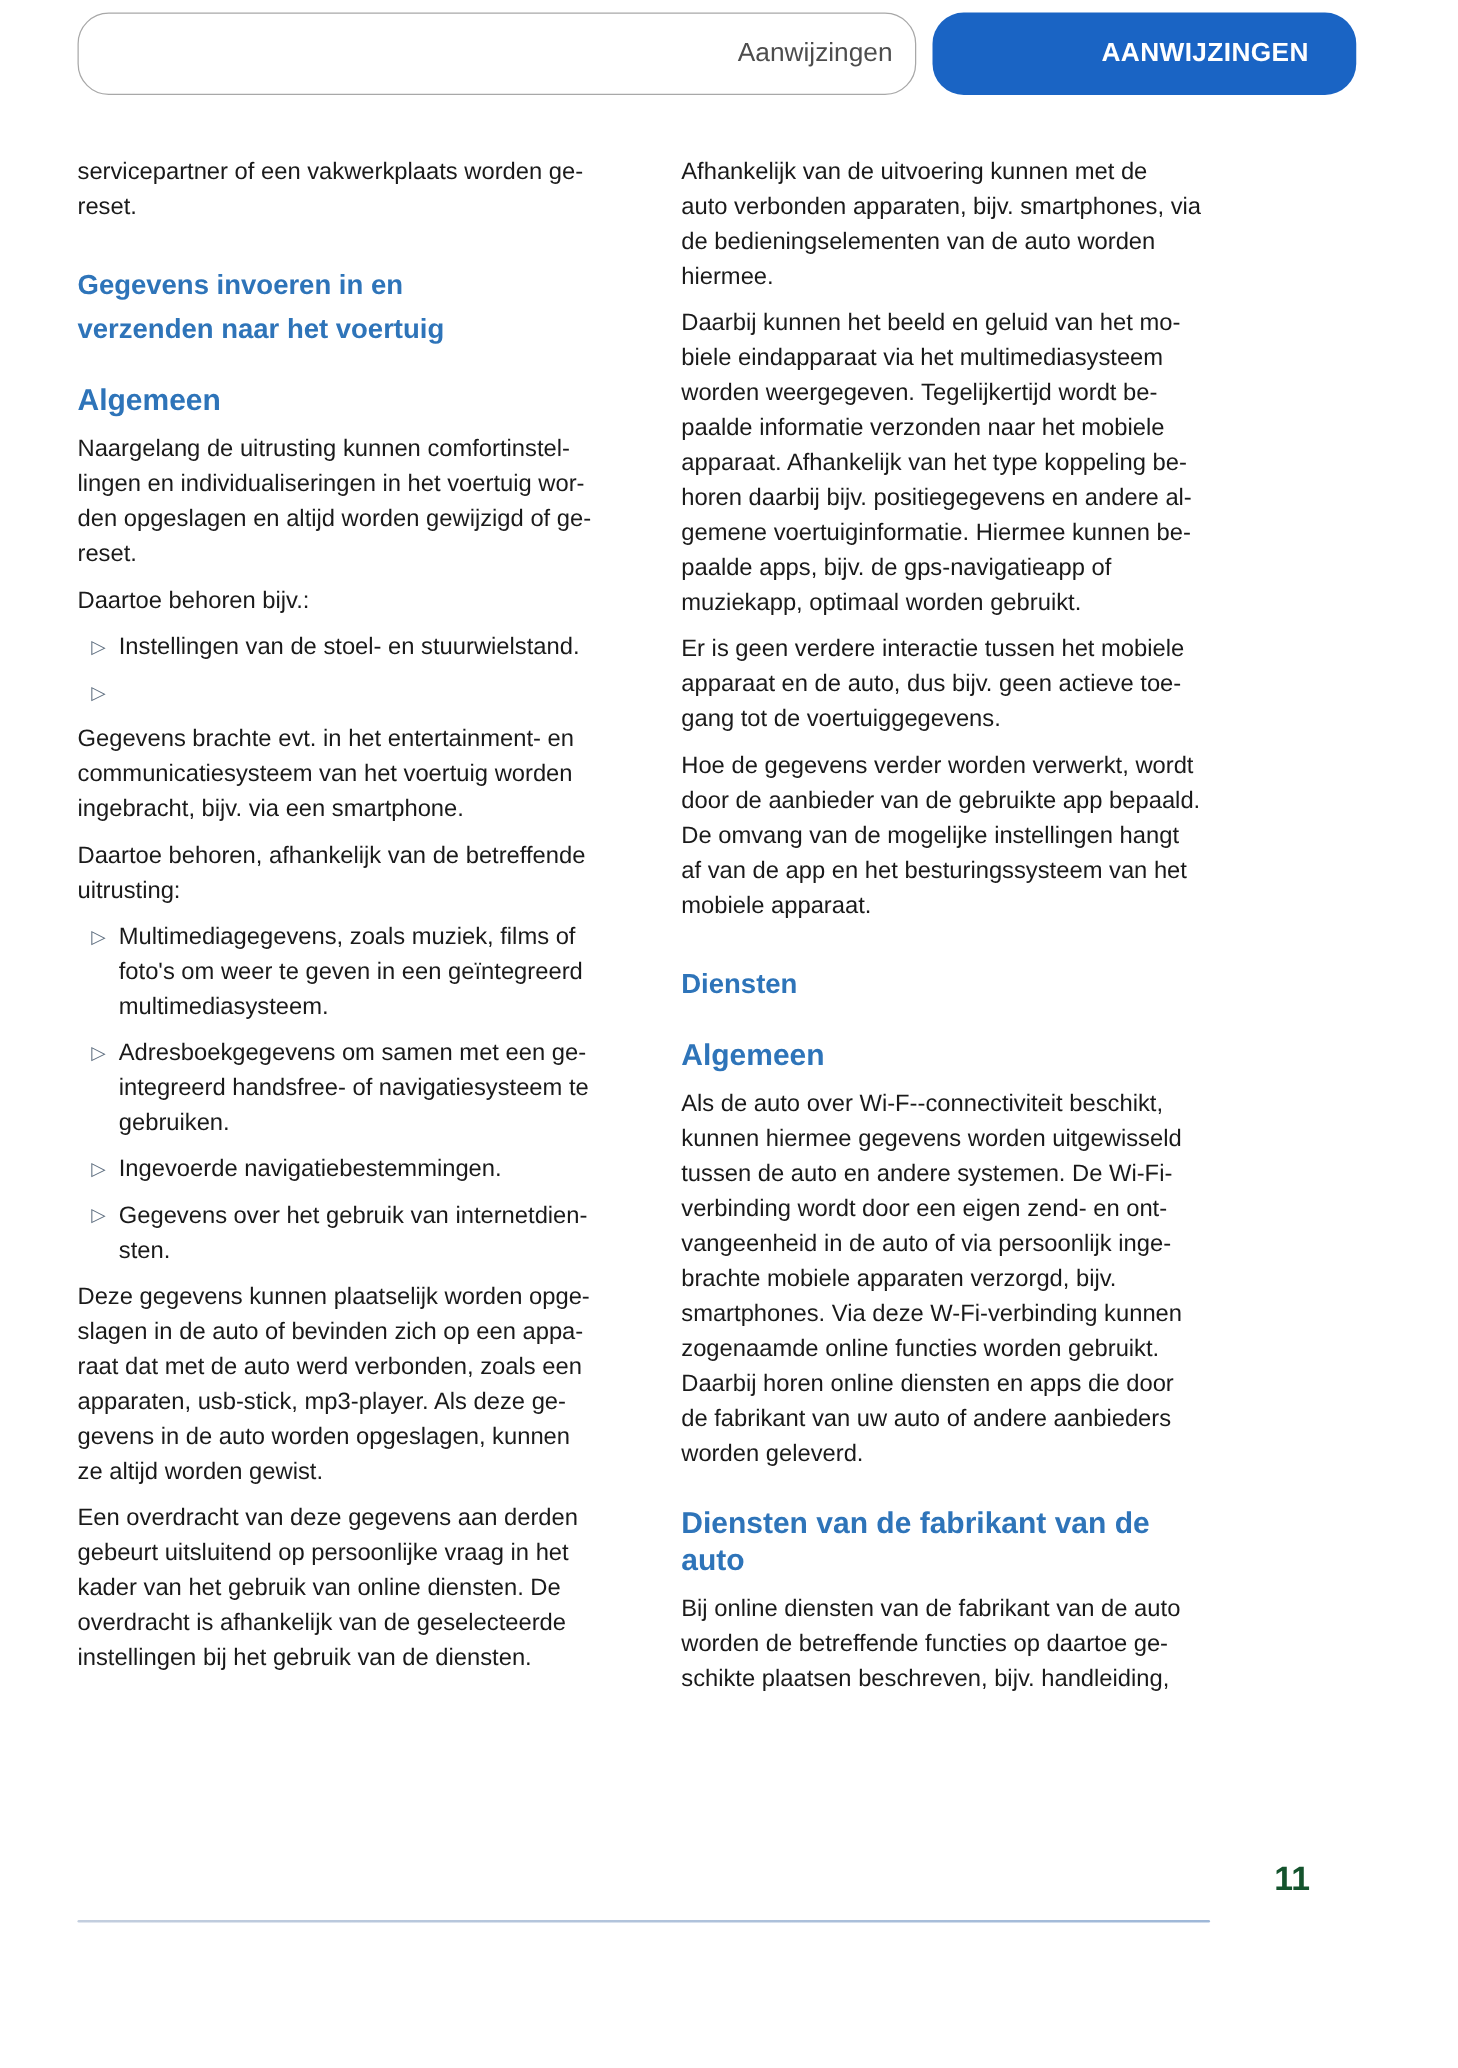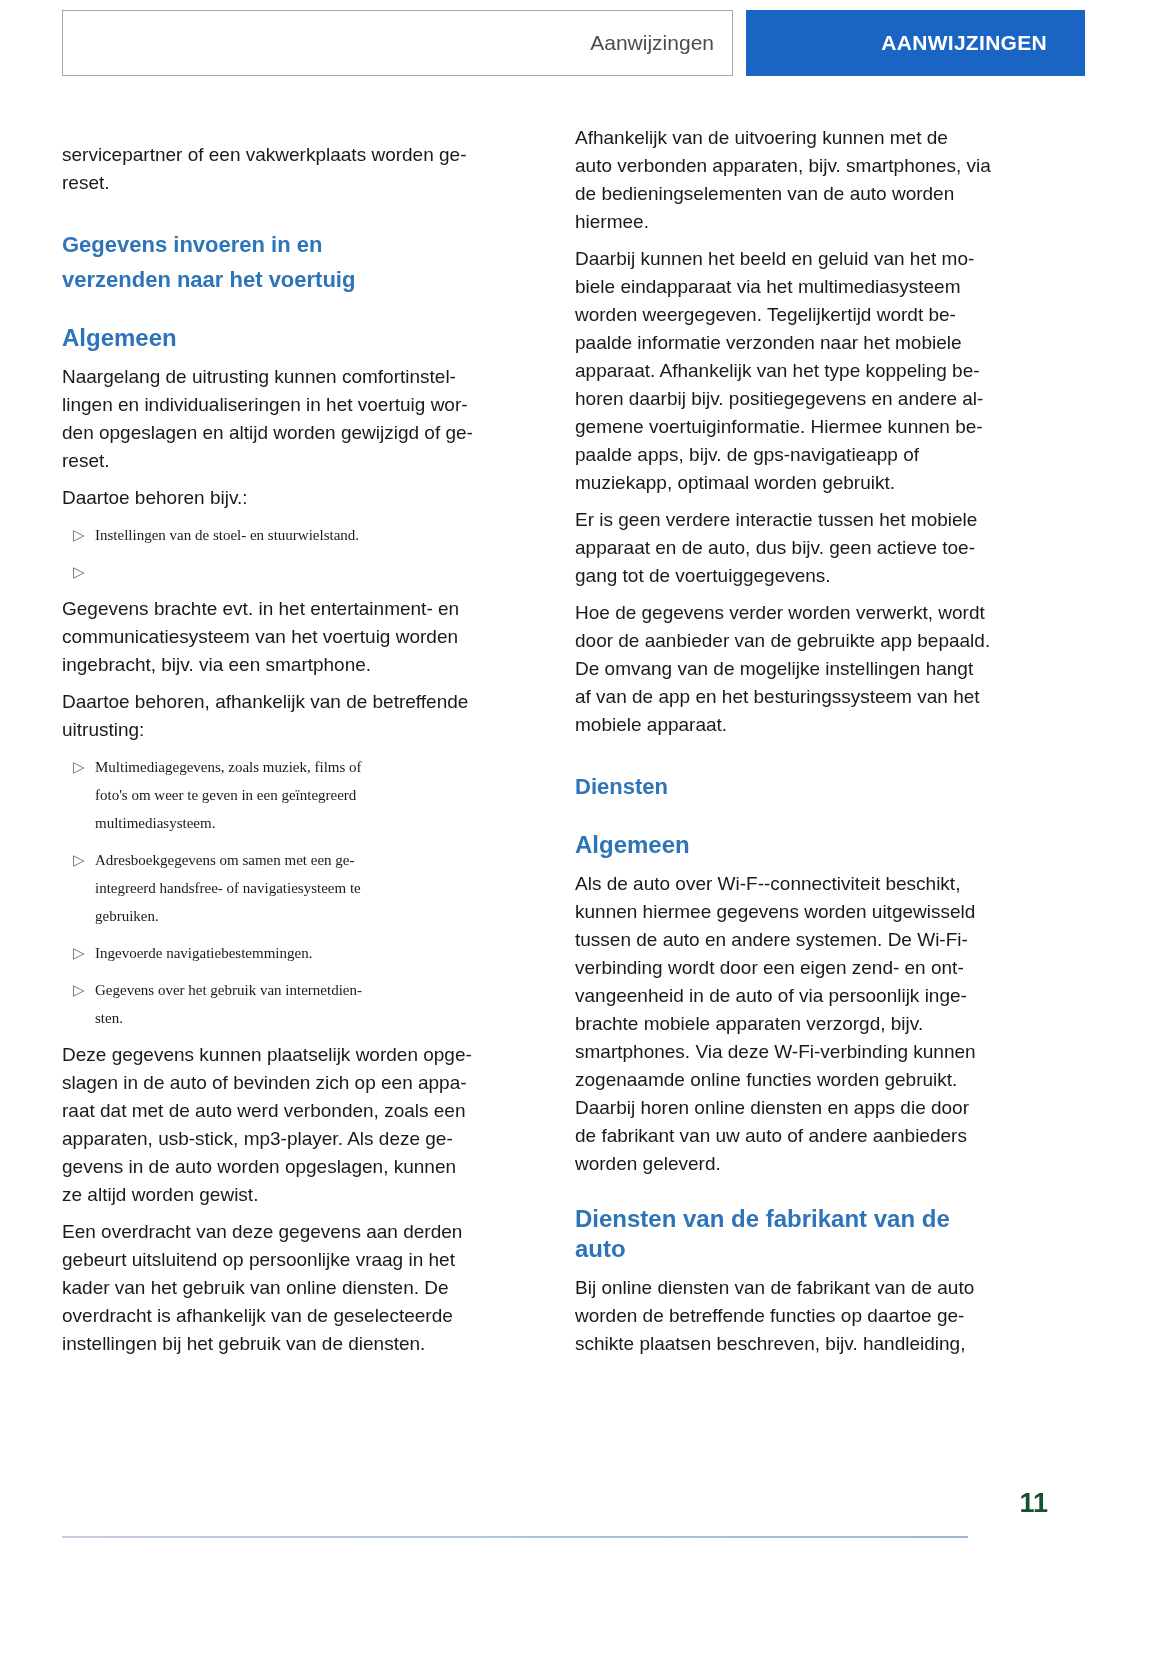--- a/index.html
+++ b/index.html
@@ -1,20 +1,20 @@
 <!DOCTYPE html>
 <html style="--heading: #2e74b9; --banner_bg: #1a64c4; --rule: #9fb8d8;"><head>
 <meta charset="utf-8">
 <style>
   :root {
     --heading: #2e74b9;
     --banner_bg: #1a64c4;
     --rule: #9fb8d8;
   }
-  * { margin: 0; padding: 0; box-sizing: border-box; }
+  * { margin: 0; padding: 0; box-sizing: border-box; border-radius: 25px; }
   html, body { background: #ffffff; }
   body {
     font-family: "Liberation Sans", sans-serif;
     color: #1a1a1a;
   }
   .page {
     position: relative;
     width: 1166px;
     height: 1654px;
     background: #ffffff;
@@ -45,23 +45,21 @@
     font-size: 21px;
     letter-spacing: 0.3px;
     display: flex;
     align-items: center;
     justify-content: flex-end;
     padding-right: 38px;
   }
   
   .content {
     display: flex;
-    gap: 30px;
     padding: 48px 0 0 62px;
-    align-items: flex-end;
   }
   .col-left  { width: 483px; flex: none; }
   .col-right { width: 475px; flex: none; }
   .body {
     font-size: 19px;
     line-height: 28px;
     white-space: pre-line;
     margin: 0 0 9px;
   }
   .h1 {
@@ -87,24 +85,23 @@
   }
   .bullet-icon {
     flex: none;
     width: 33px;
     padding-left: 11px;
     font-size: 15px;
     line-height: 28px;
     color: #5f6f80;
   }
   .bullet-text {
-    font-size: 15px;
+    font-size: 19px;
     line-height: 28px;
     white-space: pre-line;
-    font-family: Liberation Serif, serif;
   }
   
   .pagefoot { position: absolute; left: 0; right: 0; top: 1488px; height: 80px; }
   .foot-rule {
     position: absolute;
     left: 62px;
     top: 48px;
     width: 906px;
     height: 2px;
     background: linear-gradient(to right, #c3cede, var(--rule));

